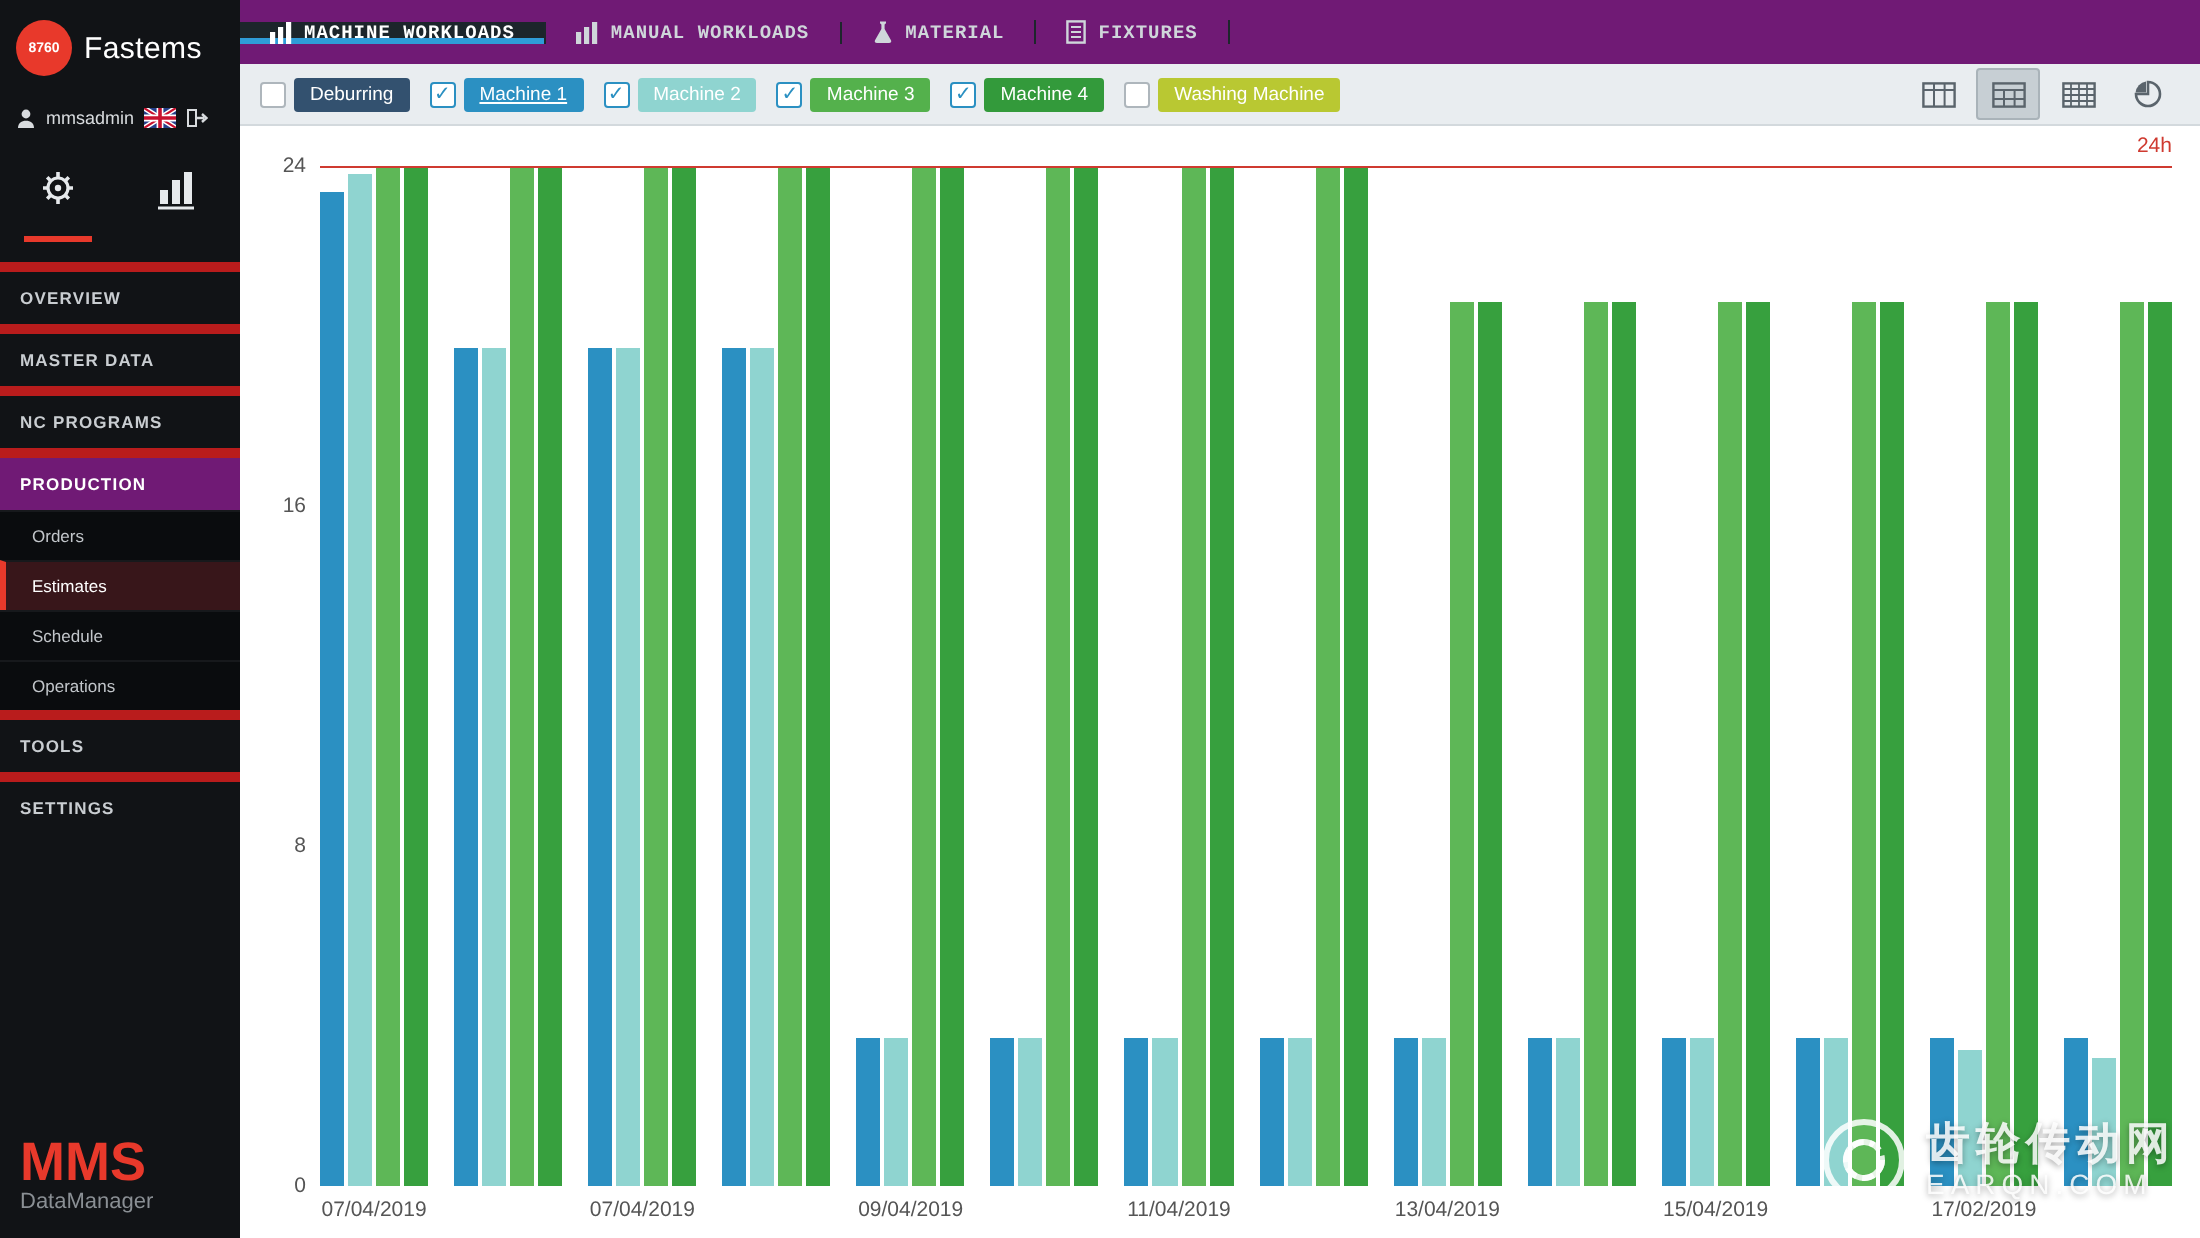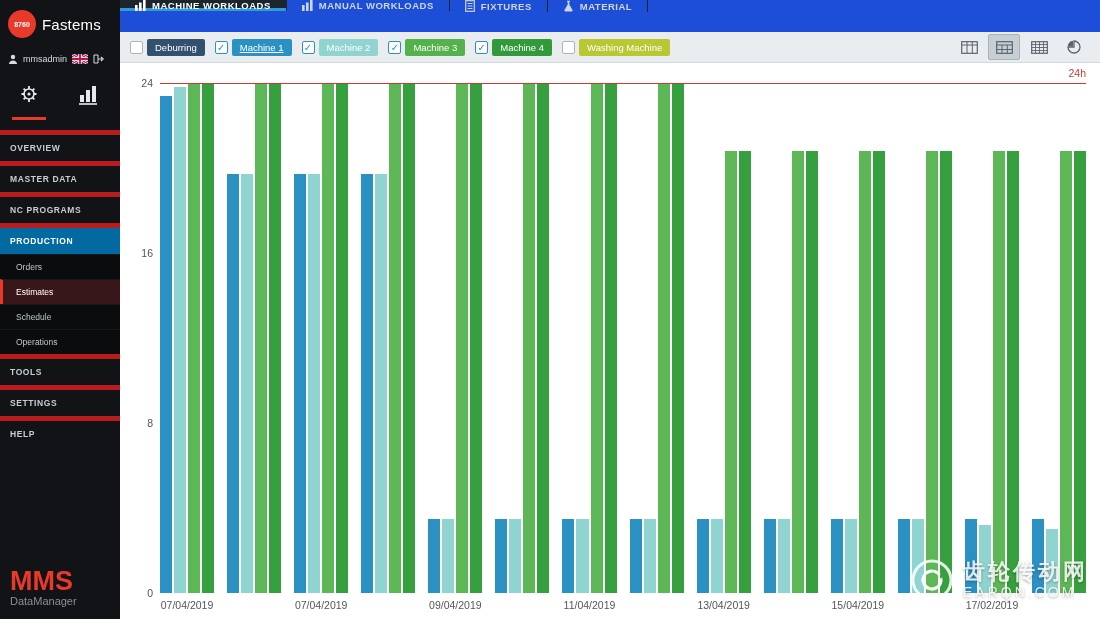--- a/index.html
+++ b/index.html
@@ -13,32 +13,32 @@
               font-weight:bold;display:flex;align-items:center;justify-content:center;flex-shrink:0;}
   .logo-name{font-size:15px;font-weight:normal;letter-spacing:.2px;}
   .user-row{display:flex;align-items:center;gap:5px;padding:8px 8px 6px;font-size:9px;color:#d8dbde;}
   .user-row svg{flex-shrink:0;}
   .side-icons{display:flex;align-items:flex-end;gap:26px;padding:10px 12px 0;}
   .side-icon{padding:4px 5px 7px;border-bottom:3px solid transparent;color:#e6e9ec;cursor:pointer;}
   .side-icon.active{border-bottom-color:#e8392b;}
   .nav{flex:1;display:flex;flex-direction:column;margin-top:10px;}
   .nav-item,.nav-section{padding:8px 10px;font-size:8.5px;font-weight:bold;letter-spacing:.6px;
       color:#c9cdd1;border-top:5px solid #b91c1c;cursor:pointer;}
-  .nav-section{color:#fff;background:#0369a1;}
+  .nav-section{color:#fff;background:#701a75;}
   .nav-sub{padding:7px 10px 7px 16px;font-size:8.5px;color:#c2c6ca;background:#0a0c0e;
       border-top:1px solid #17191c;cursor:pointer;}
   .nav-sub.active{background:#38161a;border-left:3px solid #e8392b;padding-left:13px;color:#fff;}
   .side-footer{padding:6px 10px 12px;}
   .mms{color:#e8392b;font-size:27px;font-weight:bold;line-height:1;}
   .dm{color:#8a8f94;font-size:11px;}
 
   
   .main{flex:1;display:flex;flex-direction:column;min-width:0;}
 
-  .tabbar{height:32px;background:#1d4ed8;display:flex;align-items:flex-start;flex-shrink:0;}
+  .tabbar{height:32px;background:#701a75;display:flex;align-items:center;flex-shrink:0;font-family:Liberation Mono, monospace;}
   .tab{display:flex;align-items:center;gap:6px;padding:0 15px;color:#cfd6da;font-size:9.5px;
        font-weight:bold;letter-spacing:.5px;border-right:1px solid #1d262c;cursor:pointer;white-space:nowrap;}
   .tab.active{background:#1c252b;color:#fff;box-shadow:inset 0 -3px 0 #2f9cd8;}
   .tab svg{flex-shrink:0;}
 
   .toolbar{height:30px;background:#e9edf0;border-bottom:1px solid #d3d9dd;display:flex;
            align-items:center;padding:0 10px;gap:10px;flex-shrink:0;}
   .legend{display:flex;gap:10px;align-items:center;flex:1;}
   .legend-item{display:flex;align-items:center;gap:4px;cursor:pointer;}
   .checkbox{width:13px;height:13px;background:#fff;border:1px solid #aeb6bc;border-radius:2px;
@@ -120,21 +120,20 @@
       <div class="nav-item">OVERVIEW</div>
       <div class="nav-item">MASTER DATA</div>
       <div class="nav-item">NC PROGRAMS</div>
       <div class="nav-section active">PRODUCTION</div>
       <div class="nav-sub">Orders</div>
       <div class="nav-sub active">Estimates</div>
       <div class="nav-sub">Schedule</div>
       <div class="nav-sub">Operations</div>
       <div class="nav-item">TOOLS</div>
       <div class="nav-item">SETTINGS</div>
-      <div class="nav-item">HELP</div>
     </nav>
 
   <div class="side-footer">
     <div class="mms">MMS</div>
     <div class="dm">DataManager</div>
   </div>
 </aside>
 
 <div class="main">
 
@@ -149,31 +148,31 @@
     </div>
     <div class="tab">
       <svg width="11" height="11" viewBox="0 0 11 11">
         <rect x="0" y="5" width="2.6" height="6" fill="currentColor"></rect>
           <rect x="4" y="2.5" width="2.6" height="8.5" fill="currentColor"></rect>
           <rect x="8" y="0" width="2.6" height="11" fill="currentColor"></rect>
       </svg>
       <span>MANUAL WORKLOADS</span>
     </div>
     <div class="tab">
+      <svg width="11" height="12" viewBox="0 0 11 12">
+        <path d="M4 0.7h3v0.9l-0.7 0.7v2.2l3.2 5.6c0.4 0.8-0.1 1.4-1 1.4H2.5c-0.9 0-1.4-0.6-1-1.4l3.2-5.6V2.3L4 1.6z" fill="currentColor"></path>
+      </svg>
+      <span>MATERIAL</span>
+    </div>
+    <div class="tab">
       <svg width="10" height="12" viewBox="0 0 10 12">
         <rect x="0.7" y="0.7" width="8.6" height="10.6" fill="none" stroke="currentColor" stroke-width="1.2"></rect>
         <path d="M2.5 3.5h5M2.5 6h5M2.5 8.5h5" stroke="currentColor" stroke-width="1"></path>
       </svg>
       <span>FIXTURES</span>
-    </div>
-    <div class="tab">
-      <svg width="11" height="12" viewBox="0 0 11 12">
-        <path d="M4 0.7h3v0.9l-0.7 0.7v2.2l3.2 5.6c0.4 0.8-0.1 1.4-1 1.4H2.5c-0.9 0-1.4-0.6-1-1.4l3.2-5.6V2.3L4 1.6z" fill="currentColor"></path>
-      </svg>
-      <span>MATERIAL</span>
     </div>
   </div>
 
   <div class="toolbar">
     <div class="legend">
         <span class="legend-item">
           <span class="checkbox"></span>
           <span class="chip" style="background: rgb(51, 81, 111);">Deburring</span>
         </span>
         <span class="legend-item">

